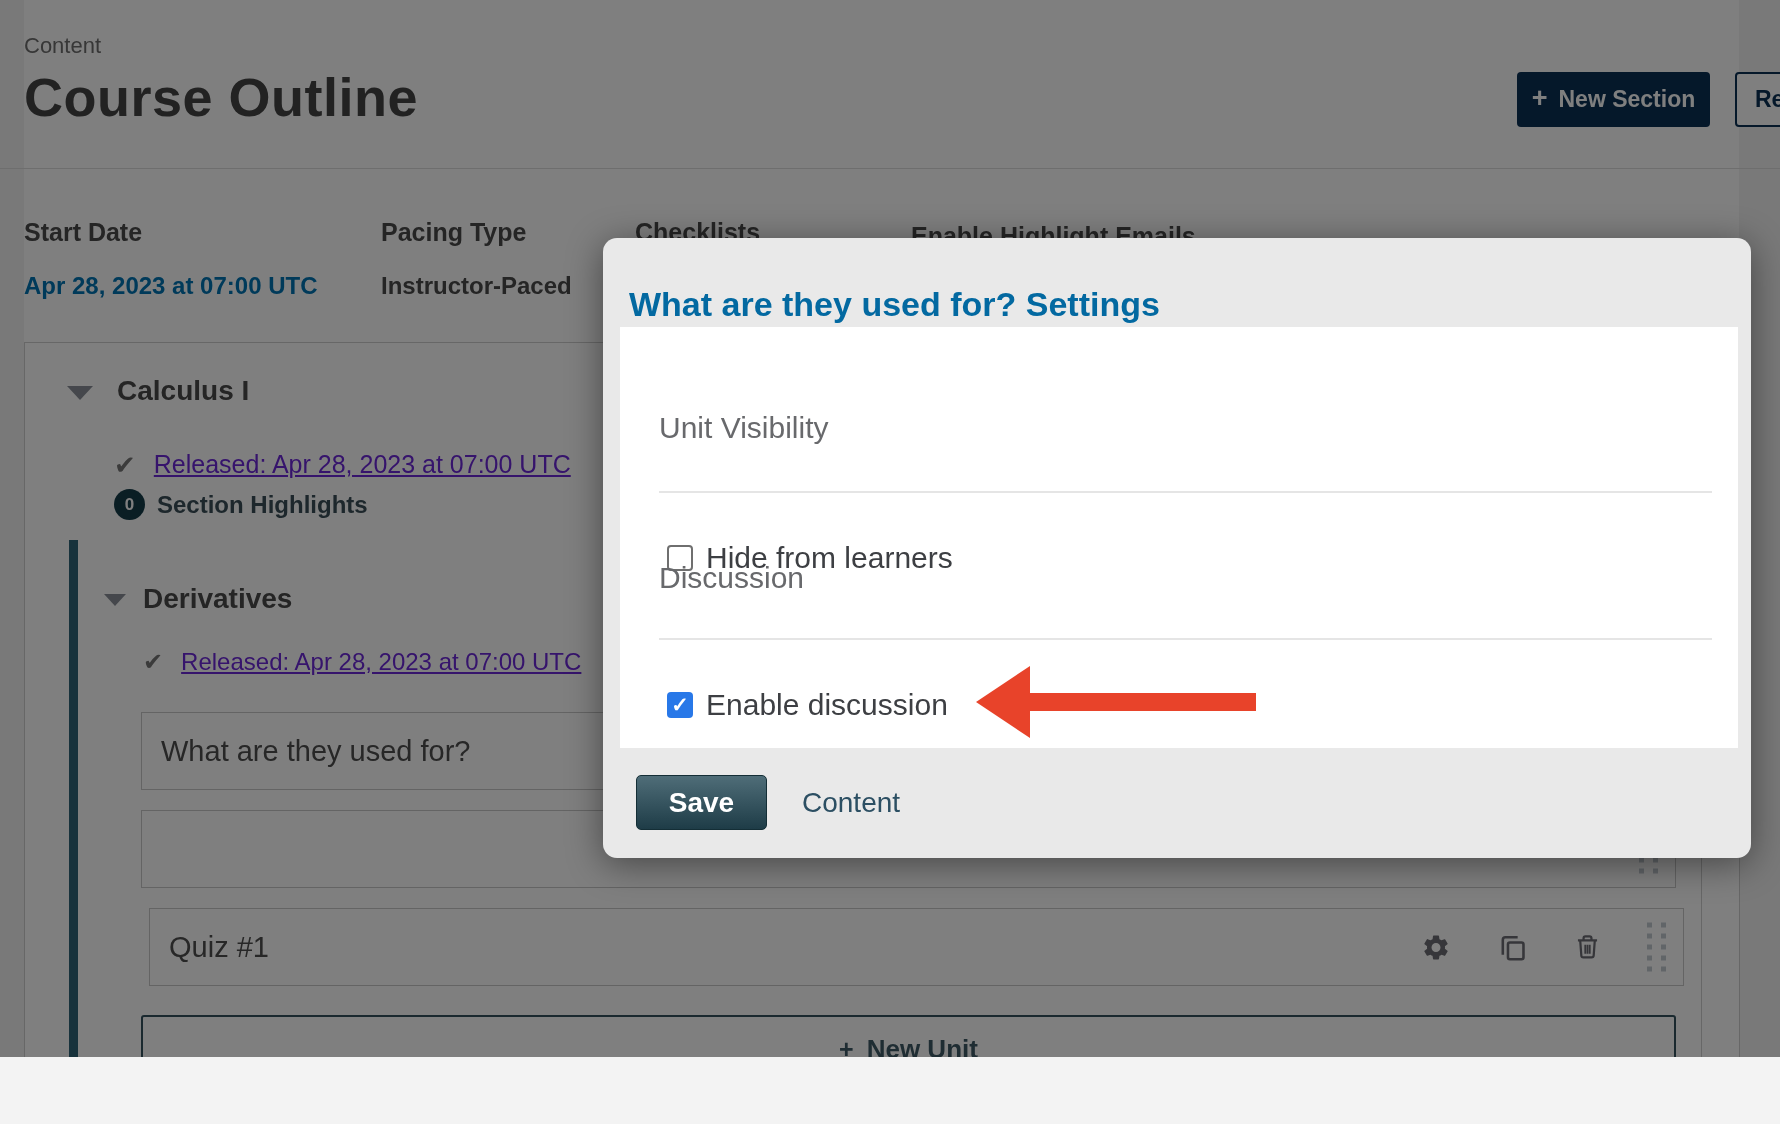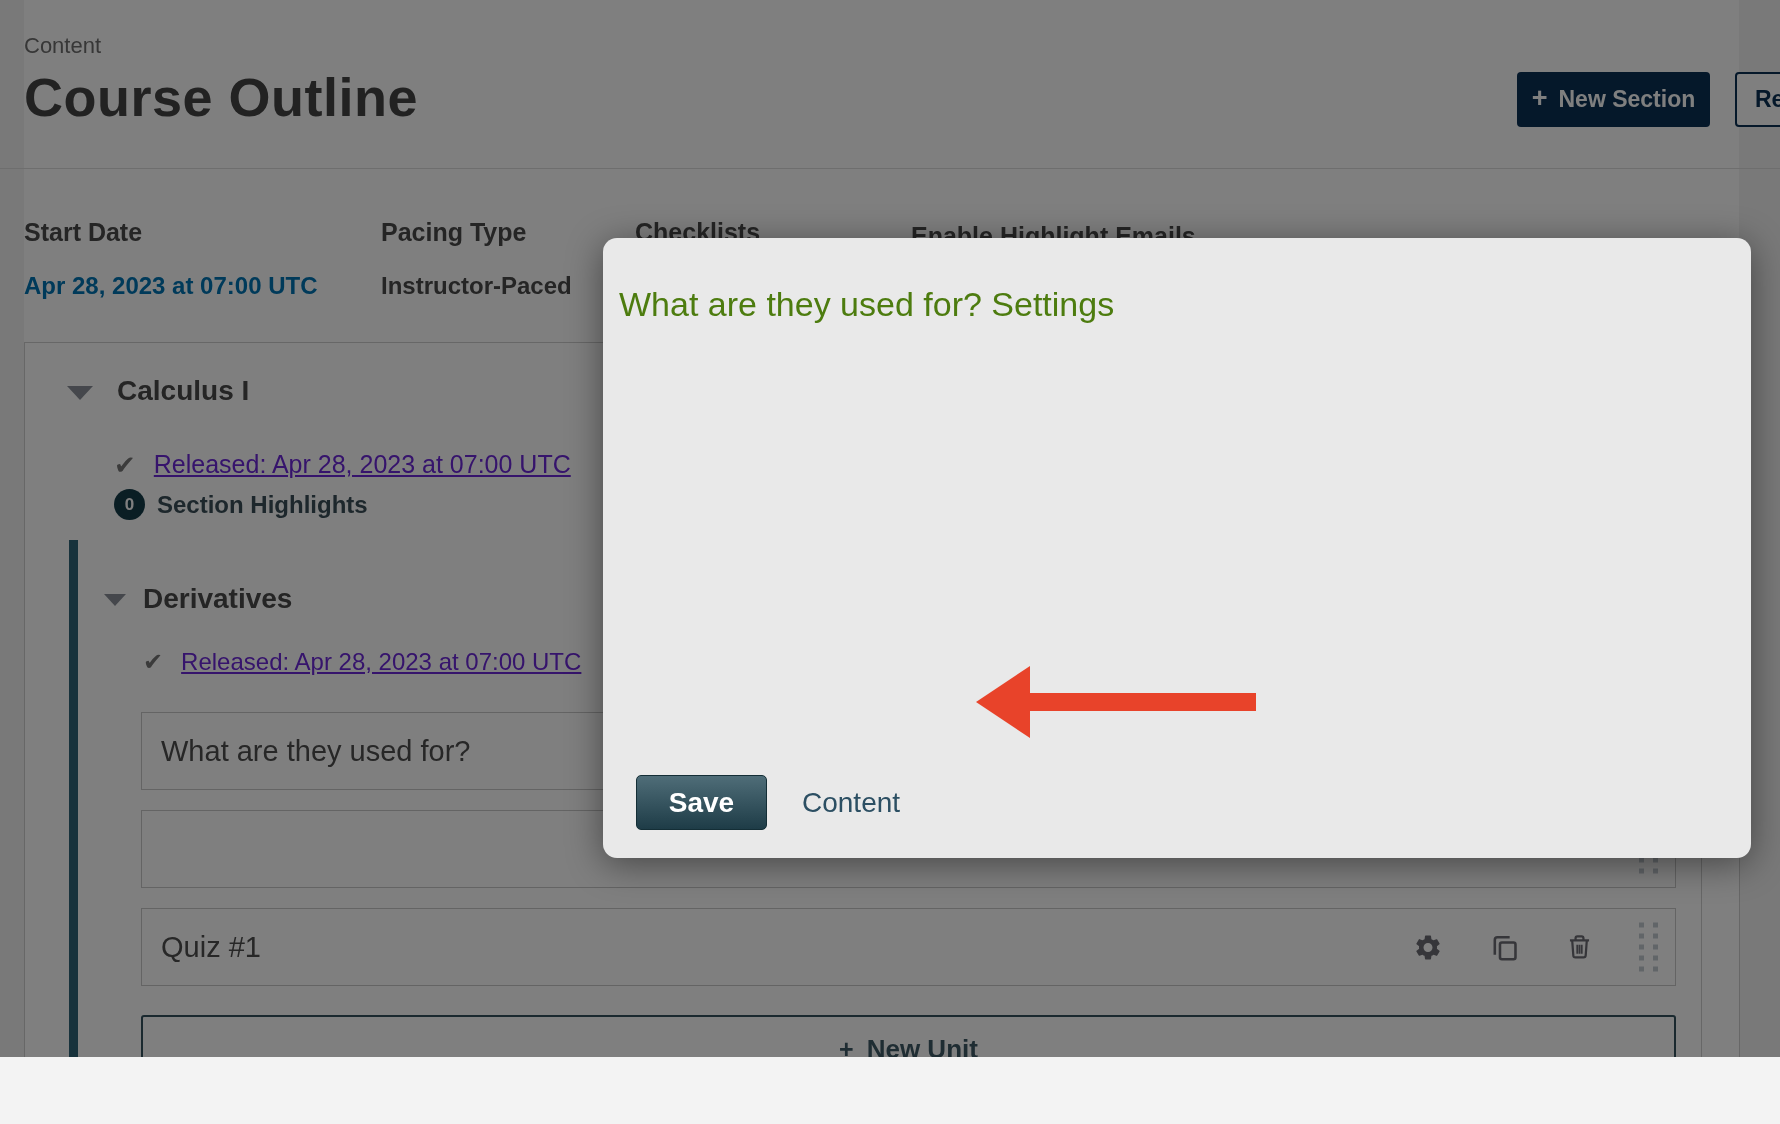--- a/index.html
+++ b/index.html
@@ -60,21 +60,21 @@
       box-sizing:border-box;font-family:inherit;cursor:pointer;}
   .new-unit-btn .plus{font-size:25px;font-weight:700;color:#3f5a66;line-height:1;}
   .new-unit-label{font-size:26px;font-weight:600;color:#3f5a66;}
 
   
   .overlay{left:0;top:0;width:1780px;height:1124px;background:rgba(0,0,0,0.5);z-index:5;}
 
   
   .modal{left:603px;top:238px;width:1148px;height:620px;background:#e9e9e9;border-radius:14px;
       box-shadow:0 6px 36px rgba(0,0,0,0.45);z-index:6;}
-  .modal-title{position:absolute;left:16px;top:47px;font-size:34px;color:#4d7c0f;font-weight:400;}
+  .modal-title{position:absolute;left:26px;top:47px;font-size:34px;color:#0369a1;font-weight:700;}
   .modal-body{position:absolute;left:17px;top:89px;width:1118px;height:421px;background:#ffffff;}
   .m-heading{position:absolute;left:39px;font-size:30px;color:#68696c;font-weight:400;}
   .m-hr{position:absolute;left:39px;right:26px;border-top:2px solid #e5e5e5;}
   .cb-row{position:absolute;left:47px;display:flex;align-items:center;gap:13px;}
   .cb{width:26px;height:26px;box-sizing:border-box;border-radius:4px;}
   .cb-empty{border:2px solid #6f6f6f;background:#fff;}
   .cb-checked{background:#2878e8;color:#fff;display:flex;align-items:center;justify-content:center;
       font-size:21px;font-weight:700;}
   .cb-label{font-size:30px;color:#3d3f43;}
   .btn-save{position:absolute;left:33px;top:537px;width:131px;height:55px;border-radius:5px;
@@ -147,21 +147,21 @@
           <i></i>
           <i></i>
           <i></i>
           <i></i>
           <i></i>
           <i></i>
           <i></i>
         </span>
     </span>
   </div>
-  <div class="abs unit-row" style="top:908px;">
+  <div class="abs unit-row" style="top:908px;margin-left:8px;">
     <span class="unit-title">Quiz #1</span>
     <span class="row-icons">
       <svg class="gear-svg" width="30" height="30" viewBox="0 0 24 24">
         <path d="M19.14 12.94c.04-.3.06-.61.06-.94s-.02-.64-.07-.94l2.03-1.58c.18-.14.23-.41.12-.61l-1.92-3.32c-.12-.22-.37-.29-.59-.22l-2.39.96c-.5-.38-1.03-.7-1.62-.94l-.36-2.54c-.04-.24-.24-.41-.48-.41h-3.84c-.24 0-.43.17-.47.41l-.36 2.54c-.59.24-1.13.57-1.62.94l-2.39-.96c-.22-.08-.47 0-.59.22L2.74 8.87c-.12.21-.08.47.12.61l2.03 1.58c-.05.3-.09.63-.09.94s.02.64.07.94l-2.03 1.58c-.18.14-.23.41-.12.61l1.92 3.32c.12.22.37.29.59.22l2.39-.96c.5.38 1.03.7 1.62.94l.36 2.54c.05.24.24.41.48.41h3.84c.24 0 .44-.17.47-.41l.36-2.54c.59-.24 1.13-.56 1.62-.94l2.39.96c.22.08.47 0 .59-.22l1.92-3.32c.12-.22.07-.47-.12-.61l-2.01-1.58zM12 15.6c-1.98 0-3.6-1.62-3.6-3.6s1.62-3.6 3.6-3.6 3.6 1.62 3.6 3.6-1.62 3.6-3.6 3.6z"></path>
       </svg>
       <svg width="31" height="31" viewBox="0 0 24 24">
         <rect x="8.5" y="8.5" width="12" height="13" rx="1.5"></rect>
         <path d="M16 4.5H6.5a2 2 0 0 0-2 2V18"></path>
       </svg>
       <svg width="27" height="29" viewBox="0 0 24 24">
@@ -187,20 +187,38 @@
 
   <button class="abs new-unit-btn">
     <span class="plus">+</span>
     <span class="new-unit-label">New Unit</span>
   </button>
 
   <div class="abs overlay"></div>
 
   <div class="abs modal">
     <div class="modal-title">What are they used for? Settings</div>
+    <div class="modal-body">
+
+      <div class="m-heading" style="top:84px;">Unit Visibility</div>
+      <div class="m-hr" style="top:164px;"></div>
+      <div class="cb-row" style="top:214px;">
+        <span class="cb cb-empty"></span>
+        <span class="cb-label">Hide from learners</span>
+      </div>
+
+      <div class="m-heading" style="top:234px;">Discussion</div>
+      <div class="m-hr" style="top:311px;"></div>
+      <div class="cb-row" style="top:361px;">
+        <span class="cb cb-checked">
+          <span>✓</span>
+        </span>
+        <span class="cb-label">Enable discussion</span>
+      </div>
+    </div>
 
     <button class="btn-save">Save</button>
     <button class="btn-cancel">Content</button>
   </div>
 
   <svg class="abs arrow-annot" width="292" height="86" viewBox="0 0 292 86">
     <polygon points="8,42 62,6 62,33 288,33 288,51 62,51 62,78" fill="#e8432a"></polygon>
   </svg>
 
 </div>

